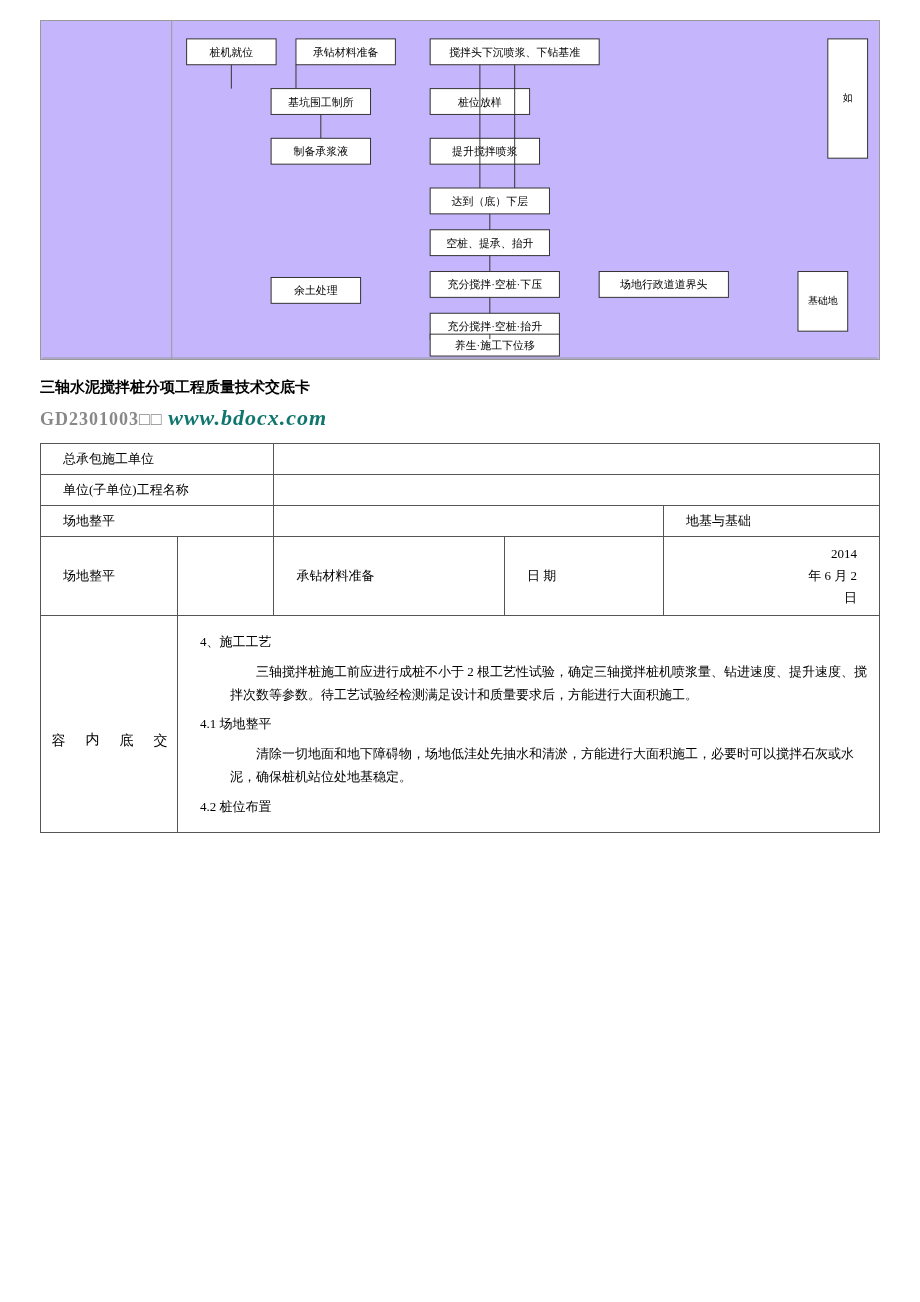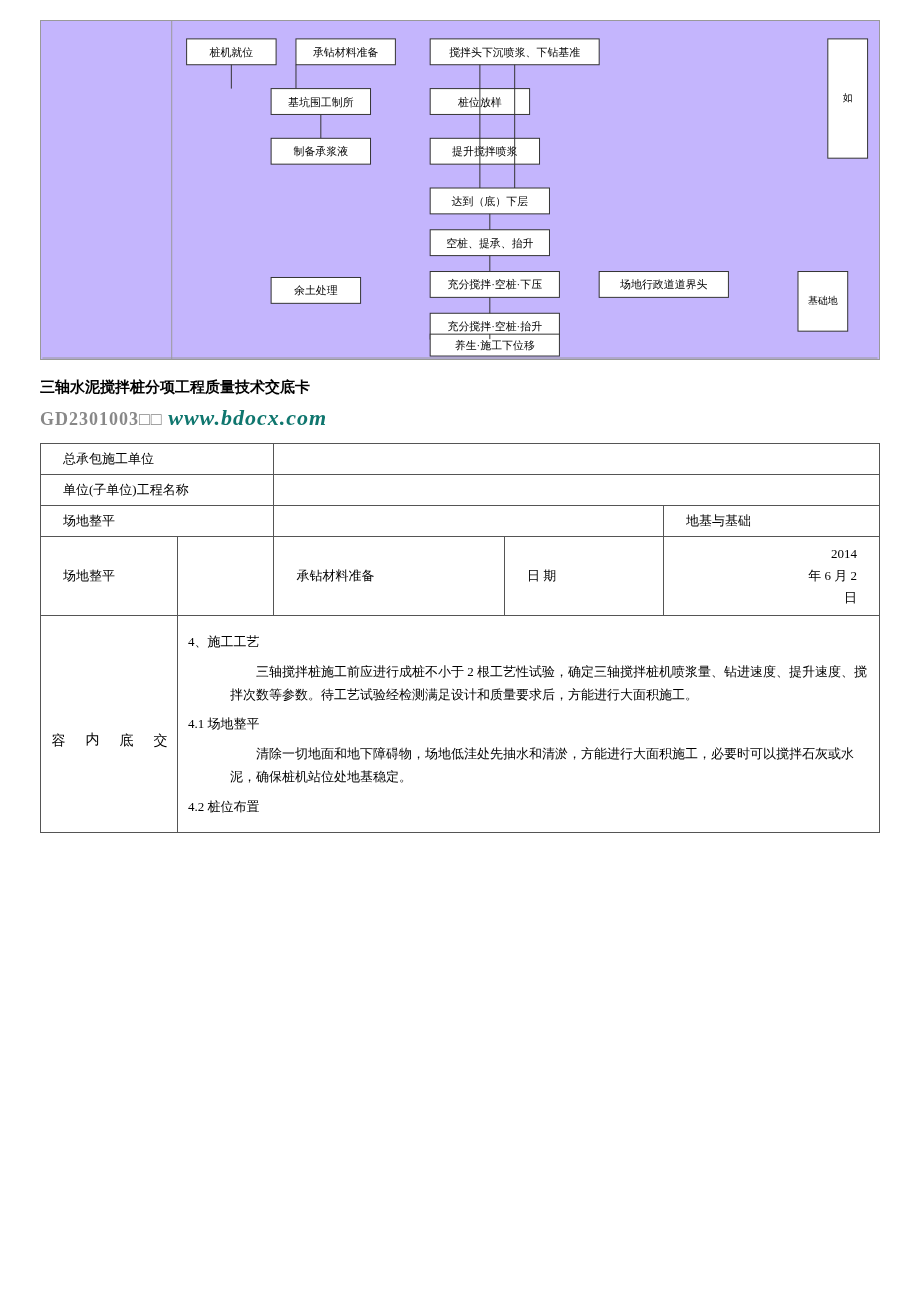--- a/index.html
+++ b/index.html
@@ -85,21 +85,21 @@
       padding: 8px 10px;
     }
     .content-text p {
       text-indent: 2em;
       margin-bottom: 6px;
       margin-left: 42px;
     }
     .content-text .sub-title {
       text-indent: 0;
       font-size: 13px;
-      margin: 6px 0;
+      margin: 6px 12px;
     }
   </style>
 </head>
 <body>
 
 <div class="page-container">
 
   <div class="flowchart-area">
     <svg class="flowchart-svg-area" viewBox="0 0 840 340" xmlns="http://www.w3.org/2000/svg">
 

